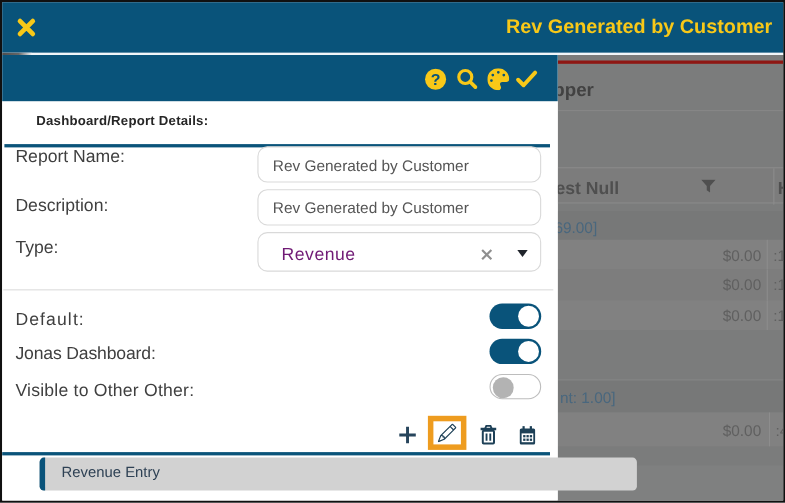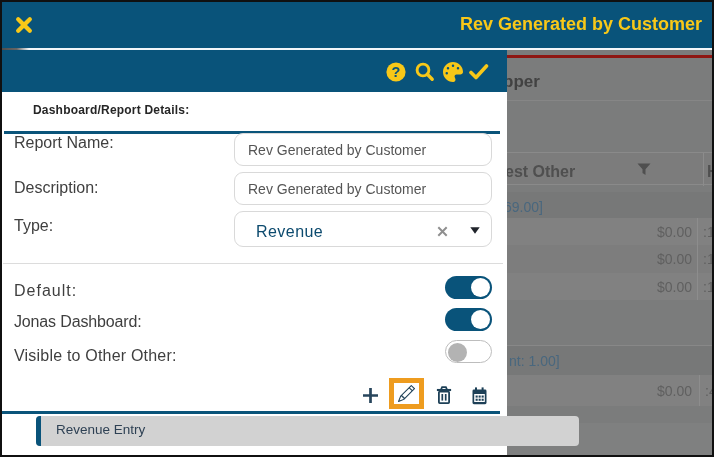--- a/index.html
+++ b/index.html
@@ -67,21 +67,21 @@
     <span id="toptitle" class="abs">Rev Generated by Customer</span>
   </div>
   <div id="whiteline" class="abs"></div>
   <div class="abs" style="left:0; top:46px; width:27px; height:2.3px; z-index:6; background:linear-gradient(to right,#4E4E4E 0%,#666 55%,#F2F6F9 100%);"></div>
 
   <div id="bg" class="abs">
     <div class="redline abs"></div>
     <span id="pper" class="abs">pper</span>
     <div class="bgline1 abs"></div>
     <div id="thead" class="abs">
-      <span class="lbl abs">est Other</span>
+      <span class="lbl abs">est Null</span>
       <svg class="abs" style="left:130px; top:10px;" width="14" height="13" viewBox="0 0 14 13">
         <path d="M0.5 0.5 H13.5 L8.5 6.2 V12 L5.5 10 V6.2 Z" fill="#4F4F4F"></path>
       </svg>
       <div class="sep abs"></div>
       <span class="h2x abs">H</span>
     </div>
     <div class="grow abs" style="top:143px; height:26px; background:#777878;">
       <span class="bluetxt abs" style="left:-3px; top:7px;">69.00]</span>
     </div>
     <div class="grow abs" style="top:169px; height:27px; background:#818181;">
@@ -133,21 +133,21 @@
     <span id="h1" class="abs">Dashboard/Report Details:</span>
     <div id="tealline1" class="abs"></div>
 
     <span class="flabel abs" style="top:85px;">Report Name:</span>
     <div class="finput abs" style="top:84px;">Rev Generated by Customer</div>
 
     <span class="flabel abs" style="top:130px;">Description:</span>
     <div class="finput abs" style="top:123px;">Rev Generated by Customer</div>
 
     <span class="flabel abs" style="top:168px;">Type:</span>
-    <div class="finput abs" style="top:162px; height:36px; padding-left:21px; padding-top:6px; color:#0c4a6e; font-size:16px; letter-spacing:0.45px;">Revenue
+    <div class="finput abs" style="top:162px; height:36px; padding-left:21px; padding-top:6px; color:#701a75; font-size:16px; letter-spacing:0.45px;">Revenue
       <svg class="abs" style="left:202px; top:14px;" width="11" height="11" viewBox="0 0 11 11">
         <path d="M1.3 1.3 L9.7 9.7 M9.7 1.3 L1.3 9.7" stroke="#8F8F8F" stroke-width="2"></path>
       </svg>
       <svg class="abs" style="left:235px; top:15px;" width="10" height="7" viewBox="0 0 10 7">
         <path d="M0.3 0.3 H9.7 L5 6.7 Z" fill="#20242B"></path>
       </svg>
     </div>
 
     <div id="hr1" class="abs"></div>
 

